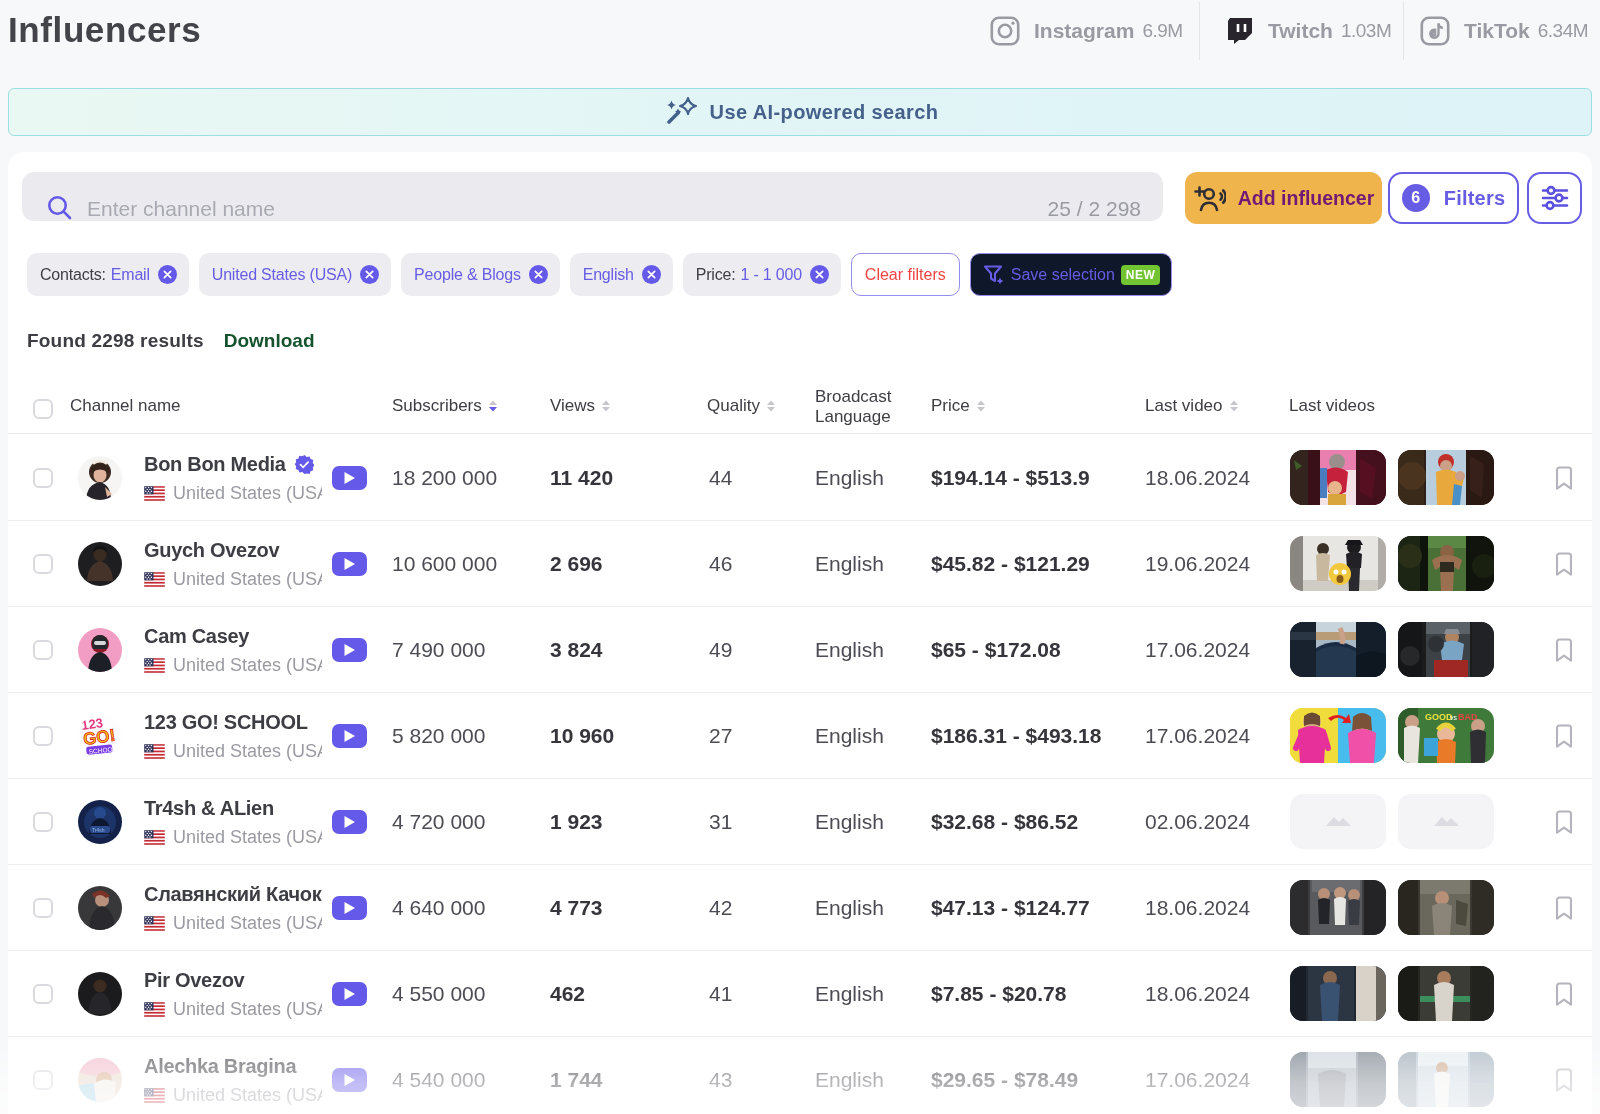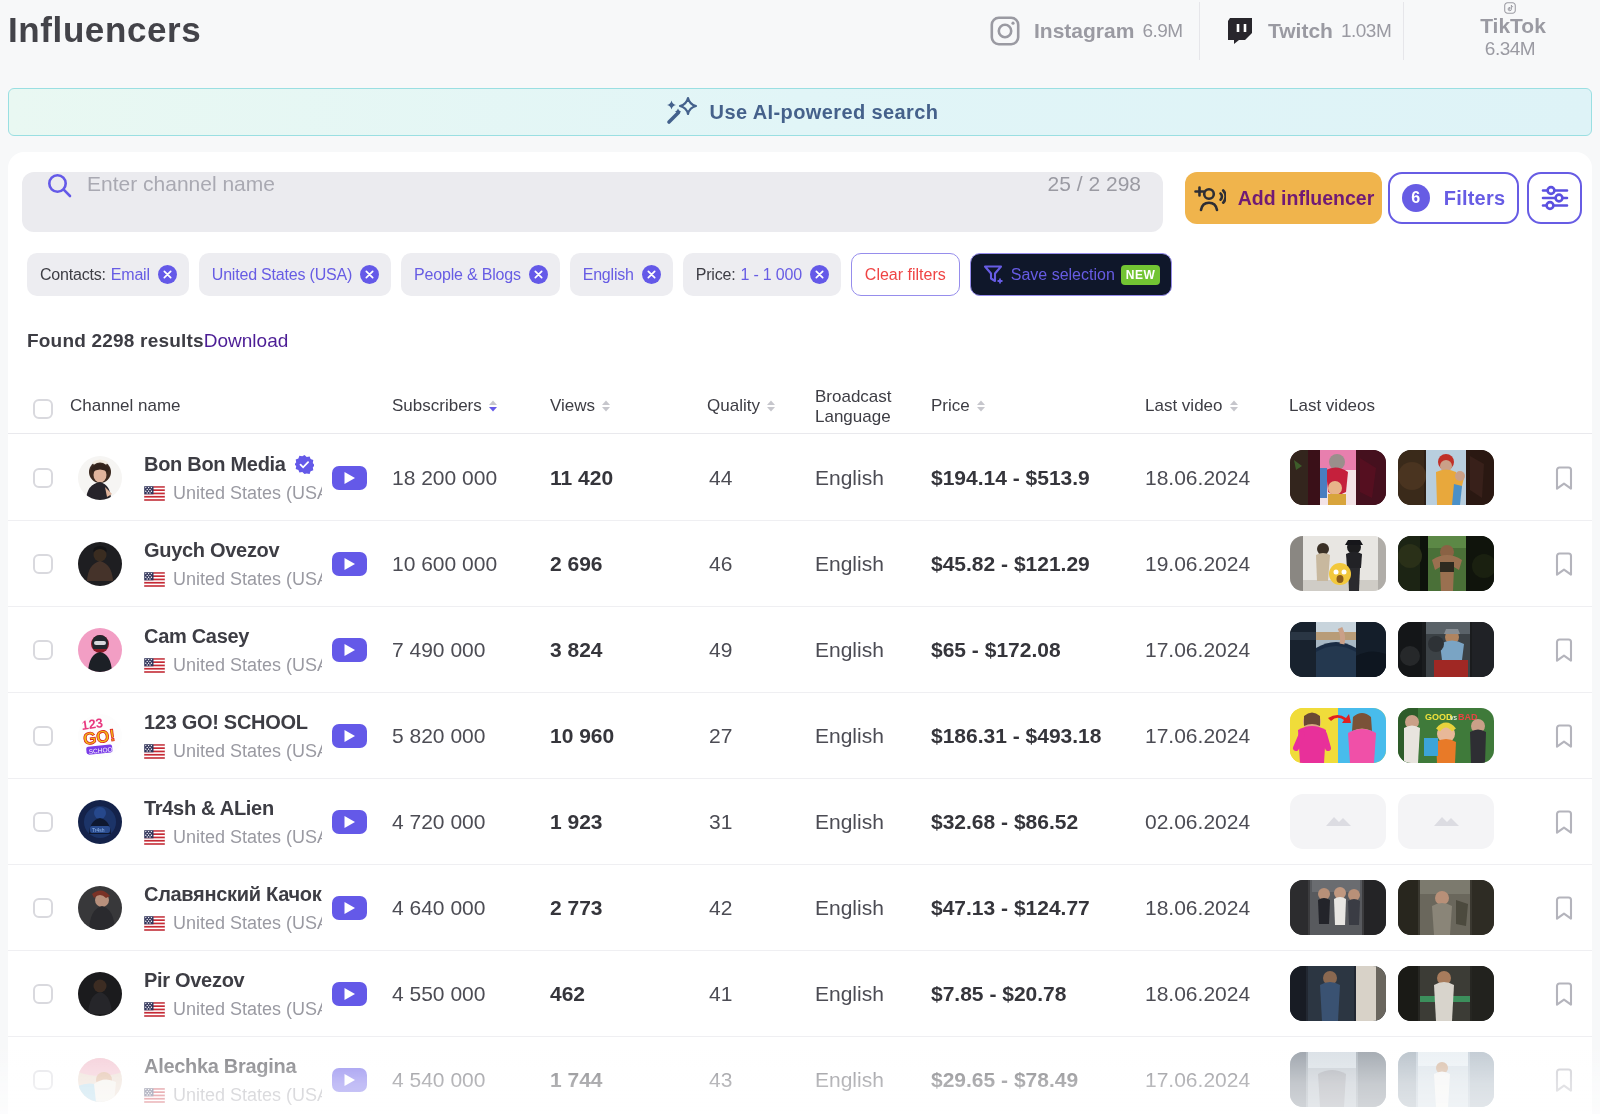--- a/index.html
+++ b/index.html
@@ -6,32 +6,32 @@
 html,body { width:1600px; height:1114px; overflow:hidden; }
 body { font-family:"Liberation Sans",sans-serif; background:#f7f8f9; position:relative; }
 
 .title { position:absolute; left:8px; top:10px; font-size:35px; font-weight:700; color:#434349; letter-spacing:0.6px; }
 .tabs { position:absolute; top:0; right:0; height:62px; display:flex; align-items:center; }
 .tab { display:flex; align-items:center; height:58px; }
 .tab + .tab { border-left:1px solid #e6e6ea; }
 .tab1 { width:236px; padding-left:24px; }
 .tab2 { width:231px; padding-left:22px; }
 .tab3 { width:204px; padding-left:26px; }
-.tab4 { width:197px; padding-left:16px;flex-direction:column; }
+.tab4 { width:197px; padding-left:16px; }
 .tab .name { font-size:21px; font-weight:700; color:#9a9aa2; margin:0 8px 0 14px; }
 .tab.active .name { color:#3d3d44; }
 .tab .cnt { font-size:19px; color:#9a9aa2; letter-spacing:-0.5px; }
 
 .ai { position:absolute; left:8px; top:88px; width:1584px; height:48px; border:1px solid #9adfe2; border-radius:6px;
   background:linear-gradient(90deg,#e9f8f2,#e1f5f7 50%,#def3f7); display:flex; align-items:center; justify-content:center; }
 .ai span { font-size:20px; font-weight:700; color:#45618b; margin-left:12px; letter-spacing:0.4px;}
 
 .card { position:absolute; left:8px; top:152px; width:1584px; height:962px; background:#fff; border-radius:16px 16px 0 0; }
 
-.search { position:absolute; left:14px; top:20px; width:1141px; height:60px; background:#ebebef; border-radius:12px; display:flex; align-items:flex-start; }
+.search { position:absolute; left:14px; top:20px; width:1141px; height:49px; background:#ebebef; border-radius:12px; display:flex; align-items:flex-end; }
 .search .ph { font-size:21px; color:#a9a9b2; margin-left:14px; }
 .search .num { position:absolute; right:22px; font-size:21px; color:#9a9aa2; }
 .btn-add { position:absolute; left:1177px; top:20px; width:197px; height:52px; background:#f0b44c; border-radius:12px;
   display:flex; align-items:center; justify-content:center; font-size:19.5px; font-weight:700; color:#701a75; letter-spacing:0;}
 .btn-filters { position:absolute; left:1380px; top:20px; width:131px; height:52px; background:#fff; border:2px solid #675ce4; border-radius:14px;
   display:flex; align-items:center; justify-content:center; }
 .btn-filters .badge { width:28px; height:28px; border-radius:50%; background:#675ce4; color:#fff; font-size:16px; font-weight:700;
   display:flex; align-items:center; justify-content:center; margin-right:14px; }
 .btn-filters .txt { font-size:20px; font-weight:700; color:#675ce4; letter-spacing:0.2px;}
 .btn-sliders { position:absolute; left:1519px; top:20px; width:55px; height:52px; background:#fff; border:2px solid #675ce4; border-radius:14px;
@@ -42,21 +42,21 @@
 .chip b { font-weight:400; color:#675ce4; margin-left:5px; }
 .chip .x { width:19px; height:19px; margin-left:8px; flex:none; }
 .btn-clear { height:43px; background:#fff; border:1.5px solid #968dec; border-radius:10px; display:flex; align-items:center; padding:0 13px;
   font-size:16px; color:#ef4444; white-space:nowrap; }
 .btn-save { height:43px; background:#0f172a; border:1.5px solid #968dec; border-radius:10px; display:flex; align-items:center; padding:0 11px; white-space:nowrap; }
 .btn-save .txt { font-size:16px; color:#675ce4; margin:0 6px; }
 .btn-save .new { background:#72c433; color:#fff; font-size:12px; font-weight:700; border-radius:4px; padding:3px 5px; letter-spacing:0.5px;}
 
 .found { position:absolute; left:19px; top:178px; font-size:19px; display:flex; }
 .found b { font-weight:700; color:#3d3d44; letter-spacing:0.2px;}
-.found a { color:#4c1d95; margin-left:0; font-weight:400; text-decoration:none; }
+.found a { color:#14532d; margin-left:20px; font-weight:700; text-decoration:none; }
 
 .thead { position:absolute; left:0; top:232px; width:1584px; height:50px; border-bottom:1px solid #e9e9ed; font-size:17px; color:#3d3d44; }
 .thead .c { position:absolute; top:12px; font-weight:400; }
 .rows { position:absolute; left:0; top:283px; width:1584px; }
 .row { position:relative; width:1584px; height:86px; border-bottom:1px solid #efeff2; }
 .row:last-child { border-bottom:none; }
 .cb { position:absolute; left:25px; width:20px; height:20px; border:2px solid #d9d9de; border-radius:6px; background:#fff; }
 .row .cb { top:33px; }
 .thead .cb { top:15px; }
 .ava { position:absolute; left:70px; top:21px; width:44px; height:44px; border-radius:50%; overflow:hidden; }
@@ -632,21 +632,21 @@
                 <circle cx="6" cy="7" r="0.7"></circle>
               </g>
               <rect width="21" height="15" fill="none" stroke="#e0e0e0" stroke-width="0.5"></rect>
             </svg>United States (USA)</div>
   <div class="play">
             <svg width="13" height="14" viewBox="0 0 13 14">
               <path d="M1.5 1 L12 7 L1.5 13z" fill="#fff"></path>
             </svg>
           </div>
   <div class="subs">4 640 000</div>
-  <div class="views">2 773</div>
+  <div class="views">4 773</div>
   <div class="qual">42</div>
   <div class="lang">English</div>
   <div class="price">$47.13 - $124.77</div>
   <div class="date">18.06.2024</div>
   <div class="th1"><svg width="96" height="55">
               <rect width="96" height="55" fill="#3c3c3e"></rect>
               <rect x="0" width="18" height="55" fill="#2c2c2e"></rect>
               <rect x="20" width="52" height="55" fill="#585a5e"></rect>
               <path d="M22 0 h48 v12 h-48z" fill="#6a6c70"></path>
               <circle cx="34" cy="14" r="6" fill="#b89078"></circle>

